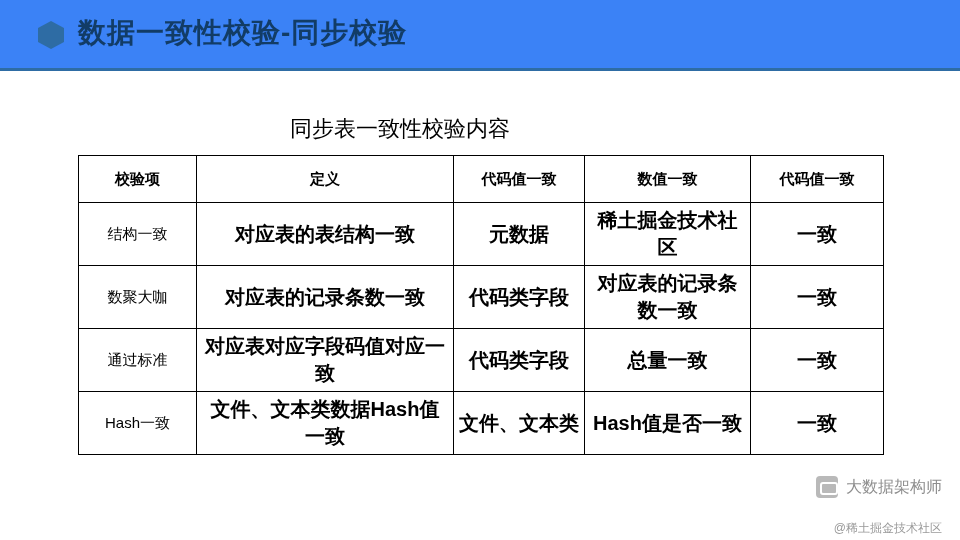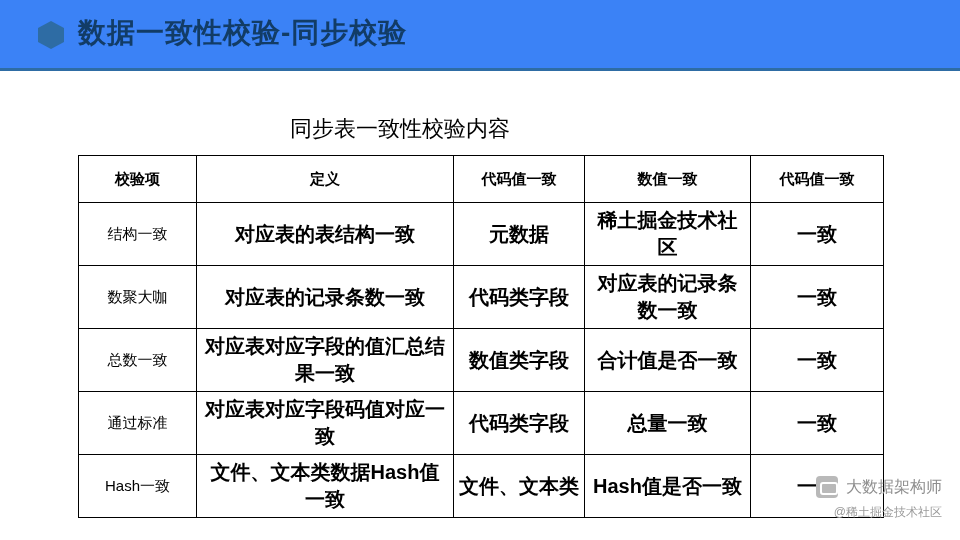--- a/index.html
+++ b/index.html
@@ -207,21 +207,21 @@
     width: 14px;
     height: 9px;
     border: 2px solid #ffffff;
     border-radius: 3px;
   }
   .wm-name {
     font-size: 16px;
     color: #8e8e8e;
   }
   .wm-sub {
-    margin-top: 6px;
+    margin-top: 22px;
     text-align: right;
     font-size: 12px;
     color: #9a9a9a;
   }
 </style>
 </head>
 <body>
 
 <div class="slide">
 
@@ -262,27 +262,20 @@
           <td>一致</td>
         </tr>
         <tr>
           <td class="col-item">数聚大咖</td>
           <td>对应表的记录条数一致</td>
           <td>代码类字段</td>
           <td>对应表的记录条数一致</td>
           <td>一致</td>
         </tr>
         <tr>
-          <td class="col-item">总数一致</td>
-          <td>对应表对应字段的值汇总结果一致</td>
-          <td>数值类字段</td>
-          <td>合计值是否一致</td>
-          <td>一致</td>
-        </tr>
-        <tr>
           <td class="col-item">通过标准</td>
           <td>对应表对应字段码值对应一致</td>
           <td>代码类字段</td>
           <td>总量一致</td>
           <td>一致</td>
         </tr>
         <tr>
           <td class="col-item">Hash一致</td>
           <td>文件、文本类数据Hash值一致</td>
           <td>文件、文本类</td>

